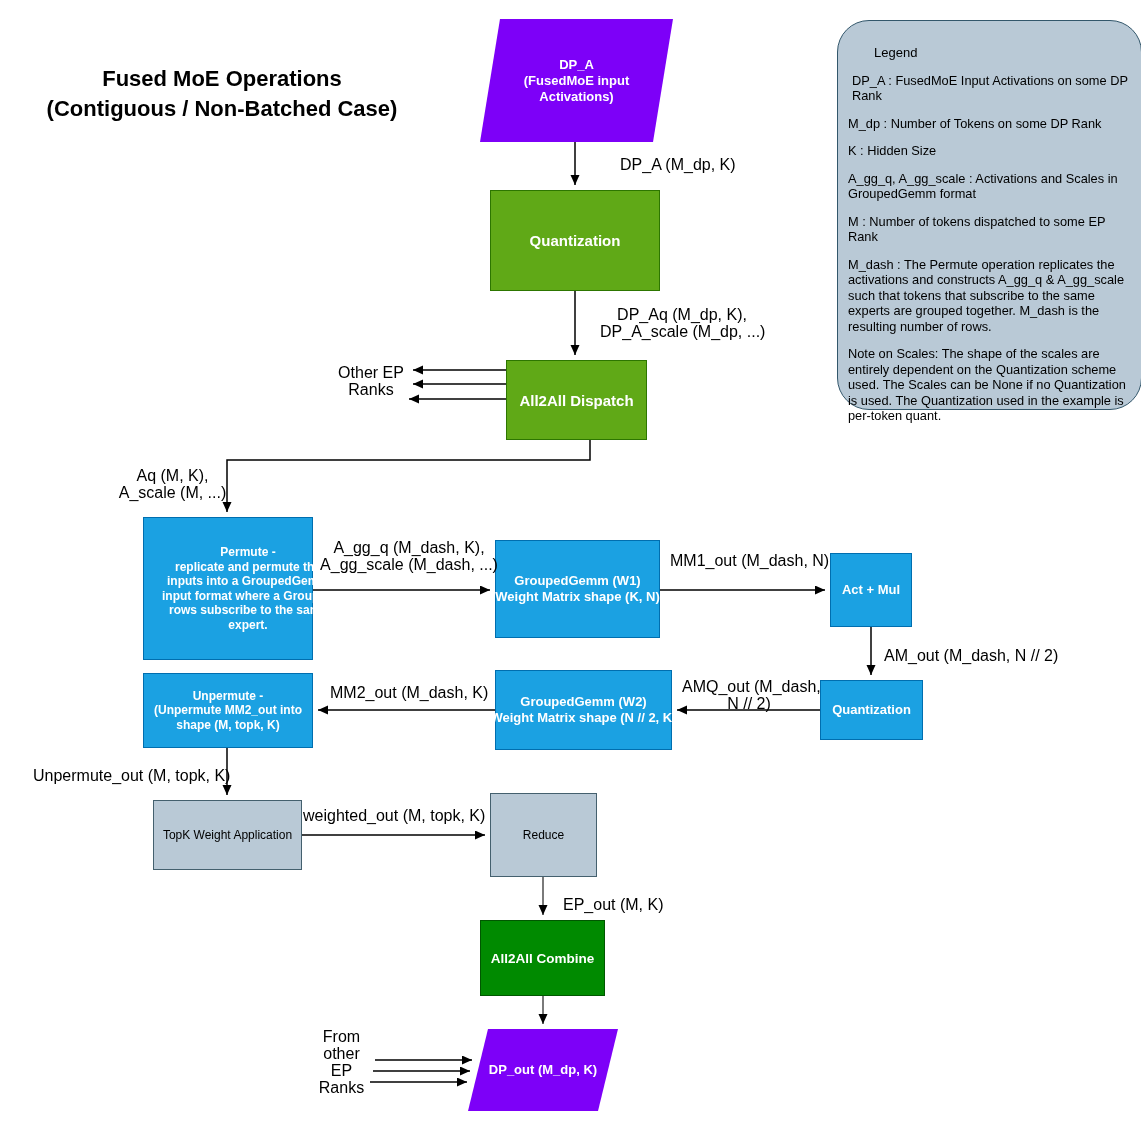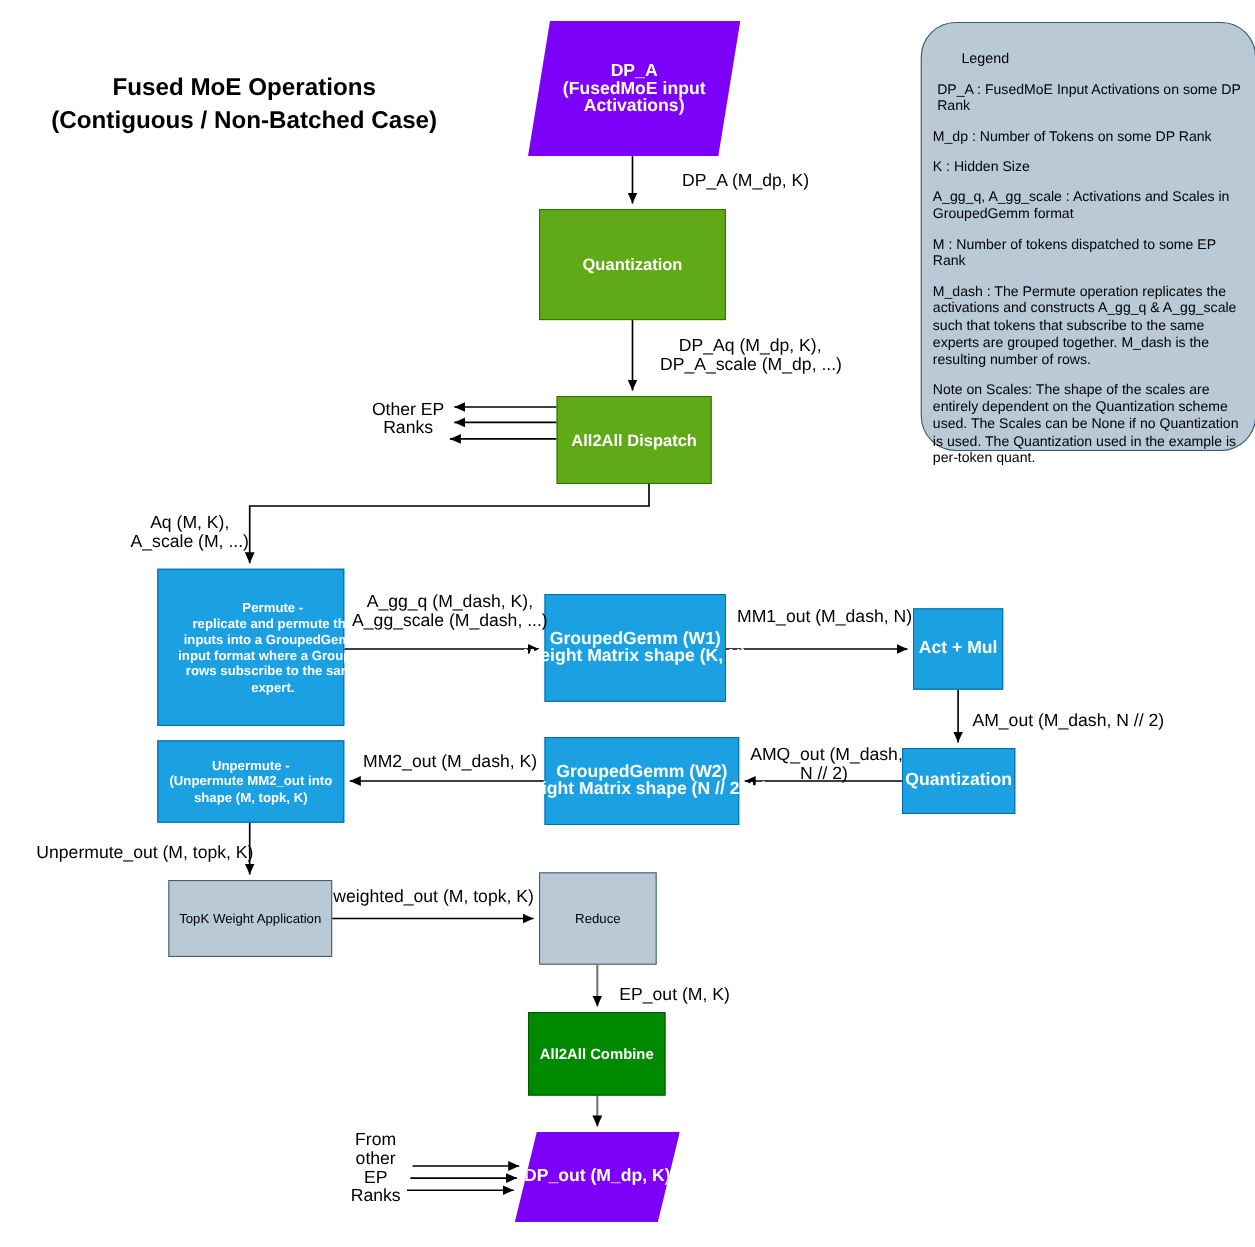--- a/index.html
+++ b/index.html
@@ -13,21 +13,21 @@
     text-align:center; box-sizing:border-box;
   }
   .nl { white-space:pre; }
   .blue   { background:#1BA1E2; border:1px solid #006EAF; color:#fff; font-weight:bold; }
   .green  { background:#60A917; border:1px solid #2D7600; color:#fff; font-weight:bold; }
   .dgreen { background:#008A00; border:1px solid #005700; color:#fff; font-weight:bold; }
   .slate  { background:#B9C9D6; border:1px solid #44606E; color:#000; }
   .para   { background:#7D00F8; color:#fff; font-weight:bold;
             clip-path:polygon(20px 0, 100% 0, calc(100% - 20px) 100%, 0 100%); }
   .f15 { font-size:15px; }
-  .f13 { font-size:16px; line-height:16px; }
+  .f13 { font-size:13px; line-height:16px; }
   .f12 { font-size:12px; line-height:14.5px; }
   .lbl {
     position:absolute; color:#000; font-size:16px; line-height:17px; white-space:pre;
   }
   .center { text-align:center; }
   #title {
     position:absolute; left:32px; top:64px; width:380px; text-align:center;
     font-size:22px; line-height:30px; font-weight:bold; color:#000; white-space:pre-line;
   }
   #legend {

